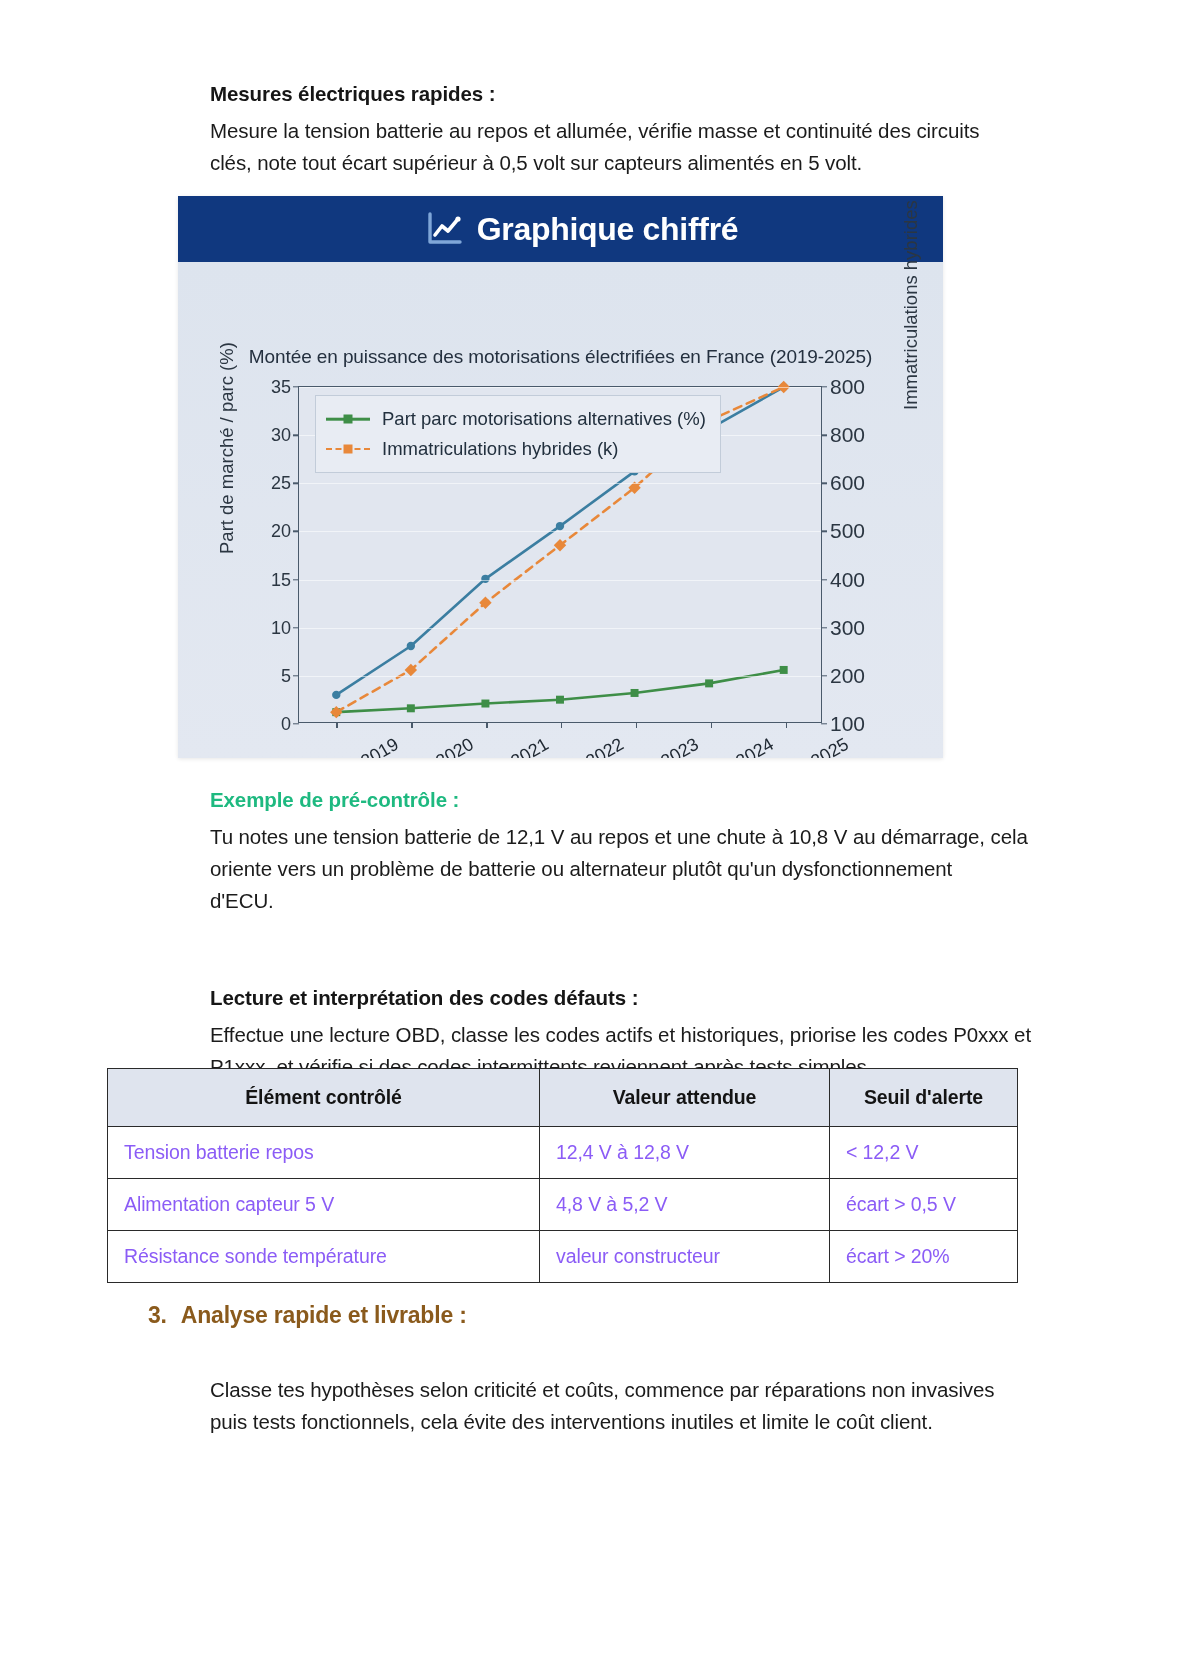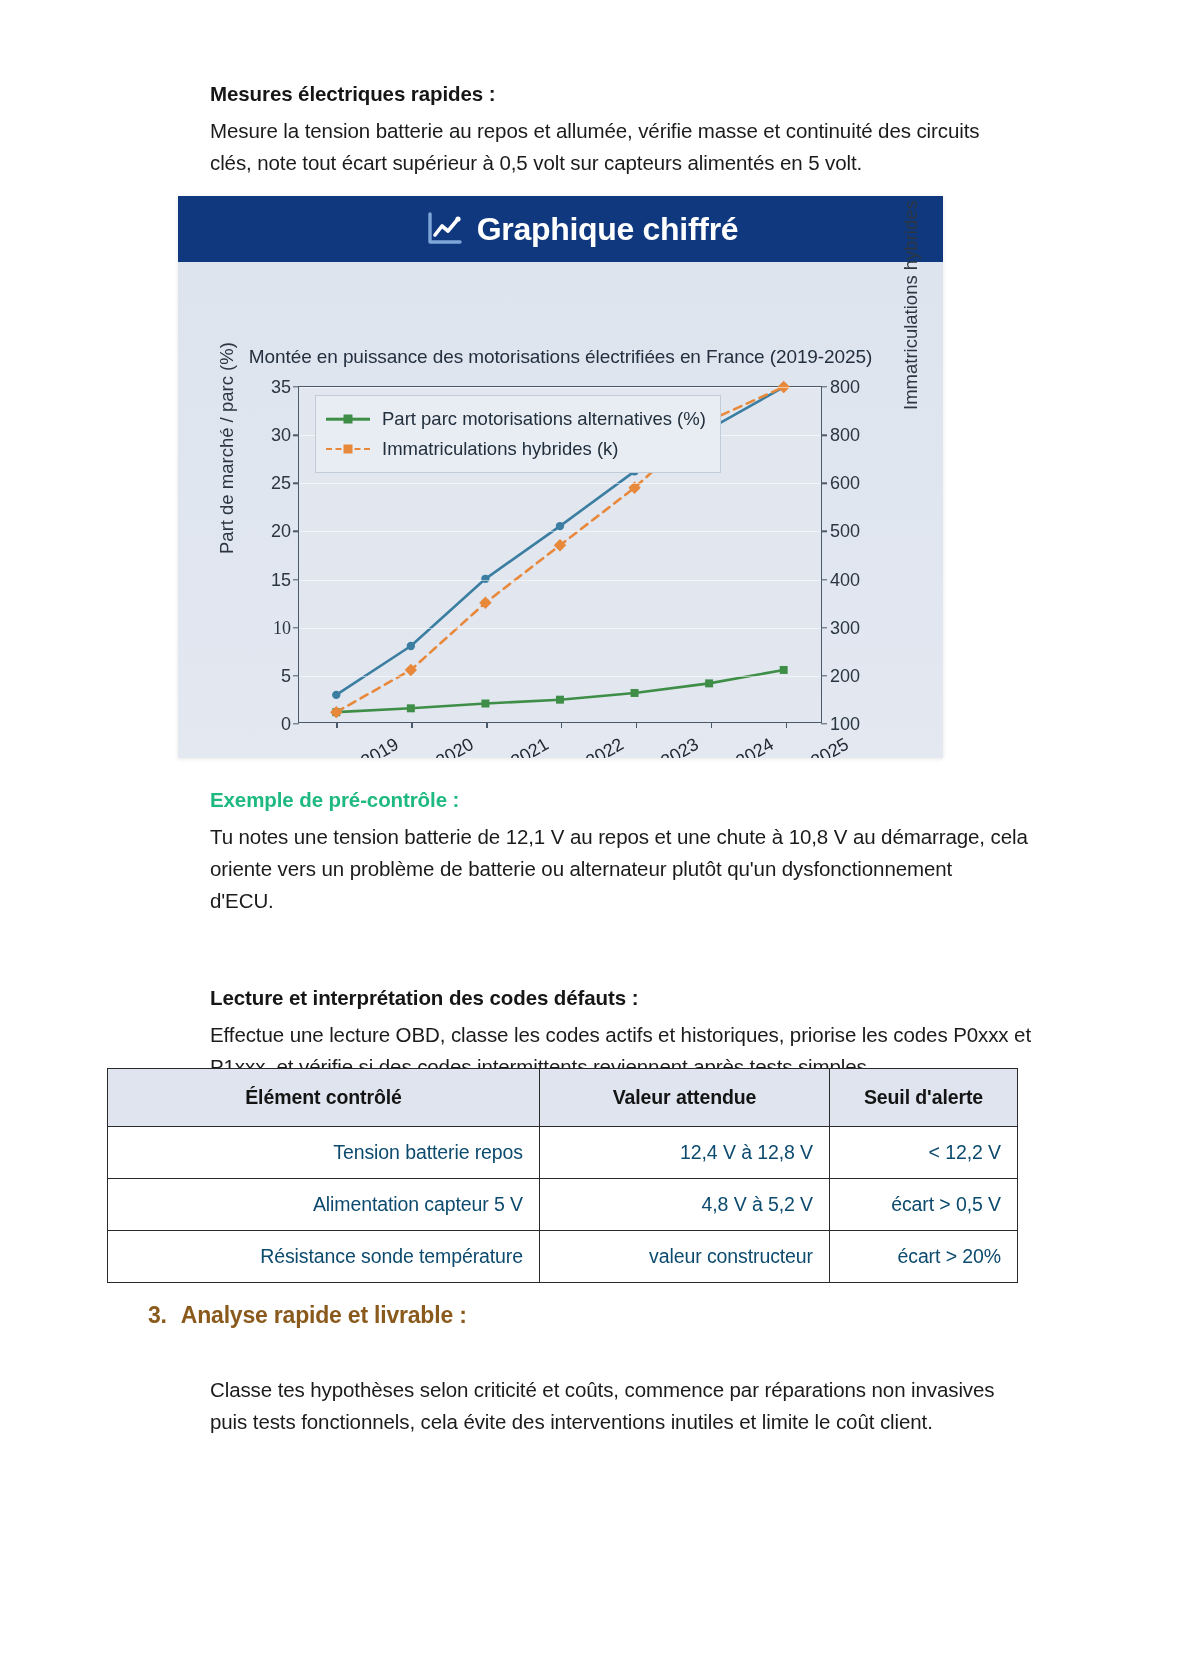--- a/index.html
+++ b/index.html
@@ -101,21 +101,21 @@
     transform: translateY(-50%);
     font-size: 18px;
     color: #2b3642;
     white-space: nowrap;
   }
   .ylab-right {
     position: absolute;
     left: 100%;
     margin-left: 9px;
     transform: translateY(-50%);
-    font-size: 18px;
+    font-size: 21px;
     color: #2b3642;
     white-space: nowrap;
   }
   .tickmark-l, .tickmark-r {
     position: absolute;
     width: 6px; height: 1.4px;
     background: #4a5a6b;
     transform: translateY(-50%);
   }
   .tickmark-l { left: -6px; }
@@ -216,21 +216,21 @@
     padding: 14px 16px;
     letter-spacing: -0.1px;
   }
   table.data-table th {
     background: #dfe4ee;
     font-weight: bold;
     text-align: center;
     color: #141414;
     padding: 17px 10px;
   }
-  table.data-table td { text-align: right; color: #0c4a6e; }
+  table.data-table td { text-align: left; color: #8b5cf6; }
   .col-a { width: 432px; }
   .col-b { width: 290px; }
   .col-c { width: 188px; }
 
   
   .h-num {
     display: flex;
     align-items: baseline;
     gap: 14px;
     font-size: 23px;
@@ -313,21 +313,21 @@
               <div class="legend-text">Immatriculations hybrides (k)</div>
             </div>
           </div>
       <div class="tickmark-l" style="top: 337px;"></div>
           <div class="ylab-left" style="top: 337px;">0</div>
           <div class="gridline" style="top: 288.857px;"></div>
           <div class="tickmark-l" style="top: 288.857px;"></div>
           <div class="ylab-left" style="top: 288.857px;">5</div>
           <div class="gridline" style="top: 240.714px;"></div>
           <div class="tickmark-l" style="top: 240.714px;"></div>
-          <div class="ylab-left" style="top: 240.714px; font-family: Liberation Serif, serif;">10</div>
+          <div class="ylab-left" style="top: 240.714px;">10</div>
           <div class="gridline" style="top: 192.571px;"></div>
           <div class="tickmark-l" style="top: 192.571px;"></div>
           <div class="ylab-left" style="top: 192.571px;">15</div>
           <div class="gridline" style="top: 144.429px;"></div>
           <div class="tickmark-l" style="top: 144.429px;"></div>
           <div class="ylab-left" style="top: 144.429px;">20</div>
           <div class="gridline" style="top: 96.2857px;"></div>
           <div class="tickmark-l" style="top: 96.2857px;"></div>
           <div class="ylab-left" style="top: 96.2857px;">25</div>
           <div class="gridline" style="top: 48.1429px;"></div>

